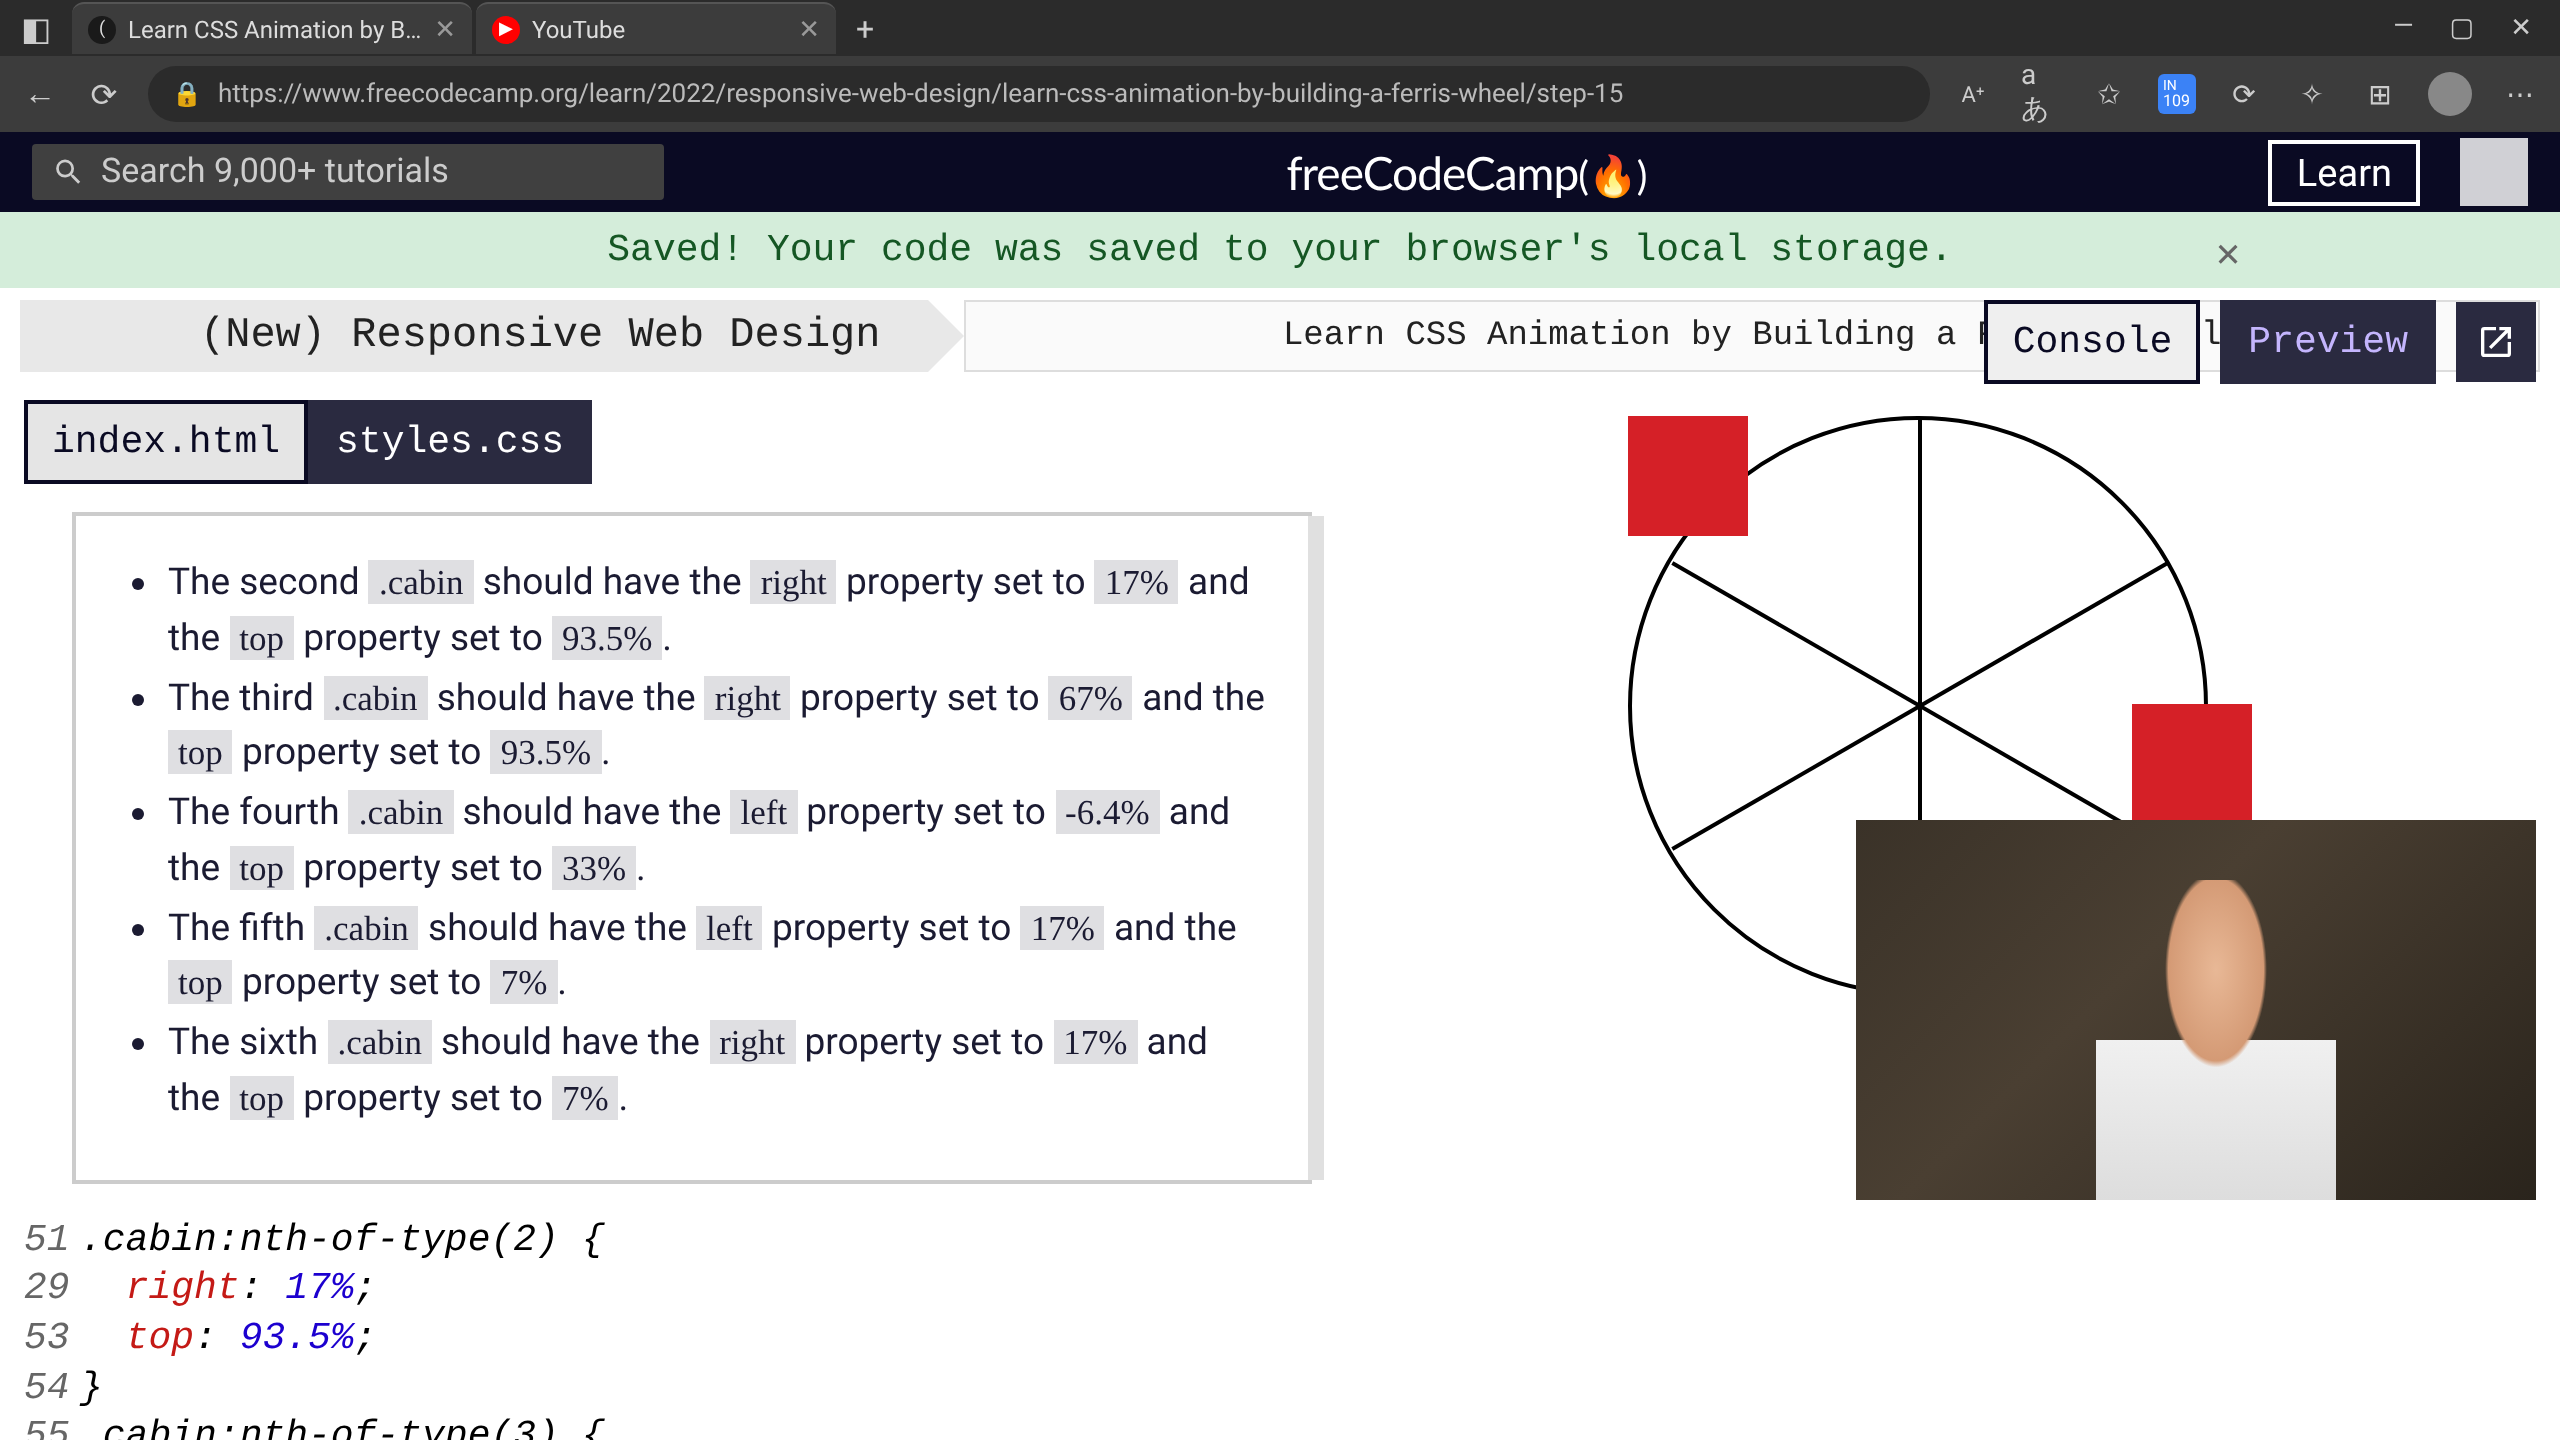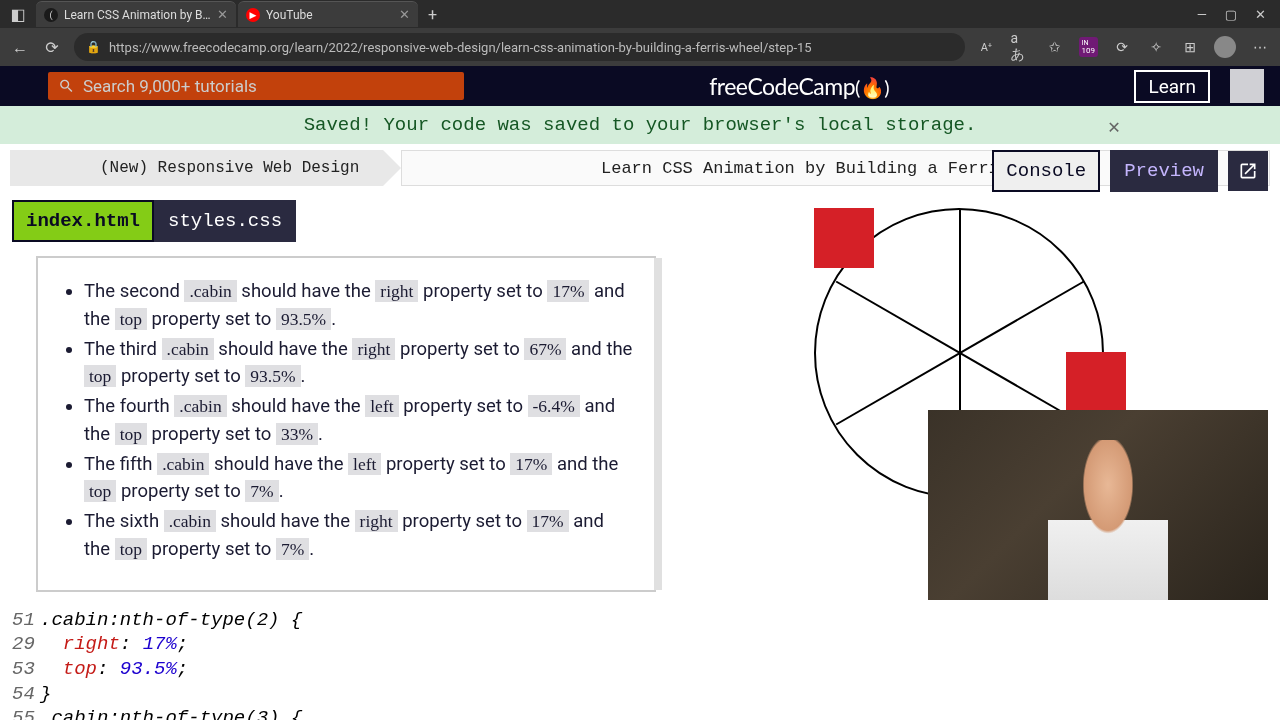--- a/index.html
+++ b/index.html
@@ -30,52 +30,52 @@
   .window-controls { margin-left:auto; display:flex; gap:18px; color:#ccc; padding-right:8px;}
   .window-controls span { cursor:pointer; font-size:13px; }
 
   .addr-bar { background:#3c3c3c; height:38px; display:flex; align-items:center; padding:0 10px; gap:12px;}
   .nav-btn { color:#ccc; font-size:16px; cursor:pointer; width:20px; text-align:center;}
   .url-area { flex:1; display:flex; align-items:center; background:#2b2b2b; border-radius:18px; height:28px; padding:0 12px; gap:8px;}
   .lock-icon { color:#999; font-size:12px;}
   .url-text { color:#bbb; font-size:13px; white-space:nowrap; overflow:hidden;}
   .addr-right { display:flex; gap:14px; align-items:center; color:#ccc;}
   .addr-icon { width:20px; height:20px; display:flex; align-items:center; justify-content:center; cursor:pointer; font-size:14px;}
-  .ublock { background:#701a75; color:#fff; font-size:8px; padding:2px 3px; border-radius:3px; line-height:1;}
+  .ublock { background:#3b82f6; color:#fff; font-size:8px; padding:2px 3px; border-radius:3px; line-height:1;}
   .profile-circle { width:22px; height:22px; border-radius:50%; background:#888;}
 
   
   .fcc-header { background:#0a0a23; height:40px; display:flex; align-items:center; padding:0 16px; gap:12px;}
-  .search-wrap { background:#c2410c; display:flex; align-items:center; gap:8px; padding:4px 10px; border-radius:2px; width:416px;margin-left:32px;}
+  .search-wrap { background:#404040; display:flex; align-items:center; gap:8px; padding:4px 10px; border-radius:2px; width:316px;}
   .search-wrap svg { width:18px; height:18px; fill:#ccc;}
   .search-input { background:transparent; border:none; color:#ccc; font-size:17px; outline:none; width:100%; font-family:inherit;}
   .search-input::placeholder { color:#ccc; }
   .fcc-logo { flex:1; text-align:center; color:#fff; font-family: "Lato", sans-serif; font-size:23px; letter-spacing:-0.5px;}
   .fcc-logo .flame { font-size:20px;}
   .menu-btn { background:transparent; border:2px solid #fff; color:#fff; font-size:19px; padding:3px 12px; cursor:pointer; font-family:inherit;}
   .avatar-sm { width:34px; height:34px; background:#d0d0d5; margin-left:8px;}
 
   
   .notif { background:#d4edda; color:#155724; font-family:"Courier New",monospace; font-size:19px; padding:8px 20px; display:flex; align-items:center; justify-content:center; position:relative;}
   .notif-close { position:absolute; right:160px; top:8px; color:#666; font-size:20px; cursor:pointer;}
 
   
   .crumb-bar { display:flex; align-items:stretch; height:36px; margin:6px 10px 0 10px;}
-  .crumb-1 { background:#e8e8e8; color:#222; display:flex; align-items:center; padding:0 24px 0 90px; font-family:"Courier New",monospace; font-size:16px; position:relative;}
+  .crumb-1 { background:#e8e8e8; color:#222; display:flex; align-items:center; padding:0 24px 0 90px; font-family:"Courier New",monospace; font-size:21px; position:relative;}
   .crumb-1::after { content:""; position:absolute; right:-18px; top:0; width:0; height:0; border-top:18px solid transparent; border-bottom:18px solid transparent; border-left:18px solid #e8e8e8;}
   .crumb-2 { flex:1; background:#fafafa; border:1px solid #ddd; color:#222; display:flex; align-items:center; justify-content:center; font-family:"Courier New",monospace; font-size:17px; margin-left:18px;}
 
   
   .workspace { display:flex; margin-top:14px; padding:0 12px; gap:0;}
   .left-col { flex:0 0 740px; display:flex; flex-direction:column;}
   .right-col { flex:1; position:relative;}
 
   .file-tabs { display:flex; gap:0; margin-bottom:14px;}
   .file-tab { font-family:"Courier New",monospace; font-size:19px; padding:8px 12px; border:2px solid #0a0a23; cursor:pointer;}
-  .file-tab.inactive { background:#84cc16; color:#0a0a23;font-weight:bold;}
+  .file-tab.inactive { background:#e5e5e5; color:#0a0a23;}
   .file-tab.active { background:#2a2a40; color:#fff; border-color:#2a2a40;}
   
   .right-tabs { position:absolute; top:-50px; right:0; display:flex; gap:10px; align-items:center;padding-left:33px;}
   .right-tab { font-family:"Courier New",monospace; font-size:19px; padding:8px 12px; border:2px solid #0a0a23; cursor:pointer;}
   .right-tab.inactive { background:#efefef; color:#0a0a23;}
   .right-tab.active { background:#2a2a40; color:#c4b5fd; border-color:#2a2a40;}
   .popout { background:#2a2a40; color:#fff; width:40px; height:40px; display:flex; align-items:center; justify-content:center; cursor:pointer; border:2px solid #2a2a40;}
 
   .instructions-box { border:2px solid #ccc; background:#fff; margin:0 0 0 24px; padding:20px 20px 24px 20px; width:620px; position:relative;}
   .instructions-box::after { content:""; position:absolute; right:-8px; top:0; bottom:0; width:8px; background:#e0e0e0;}

